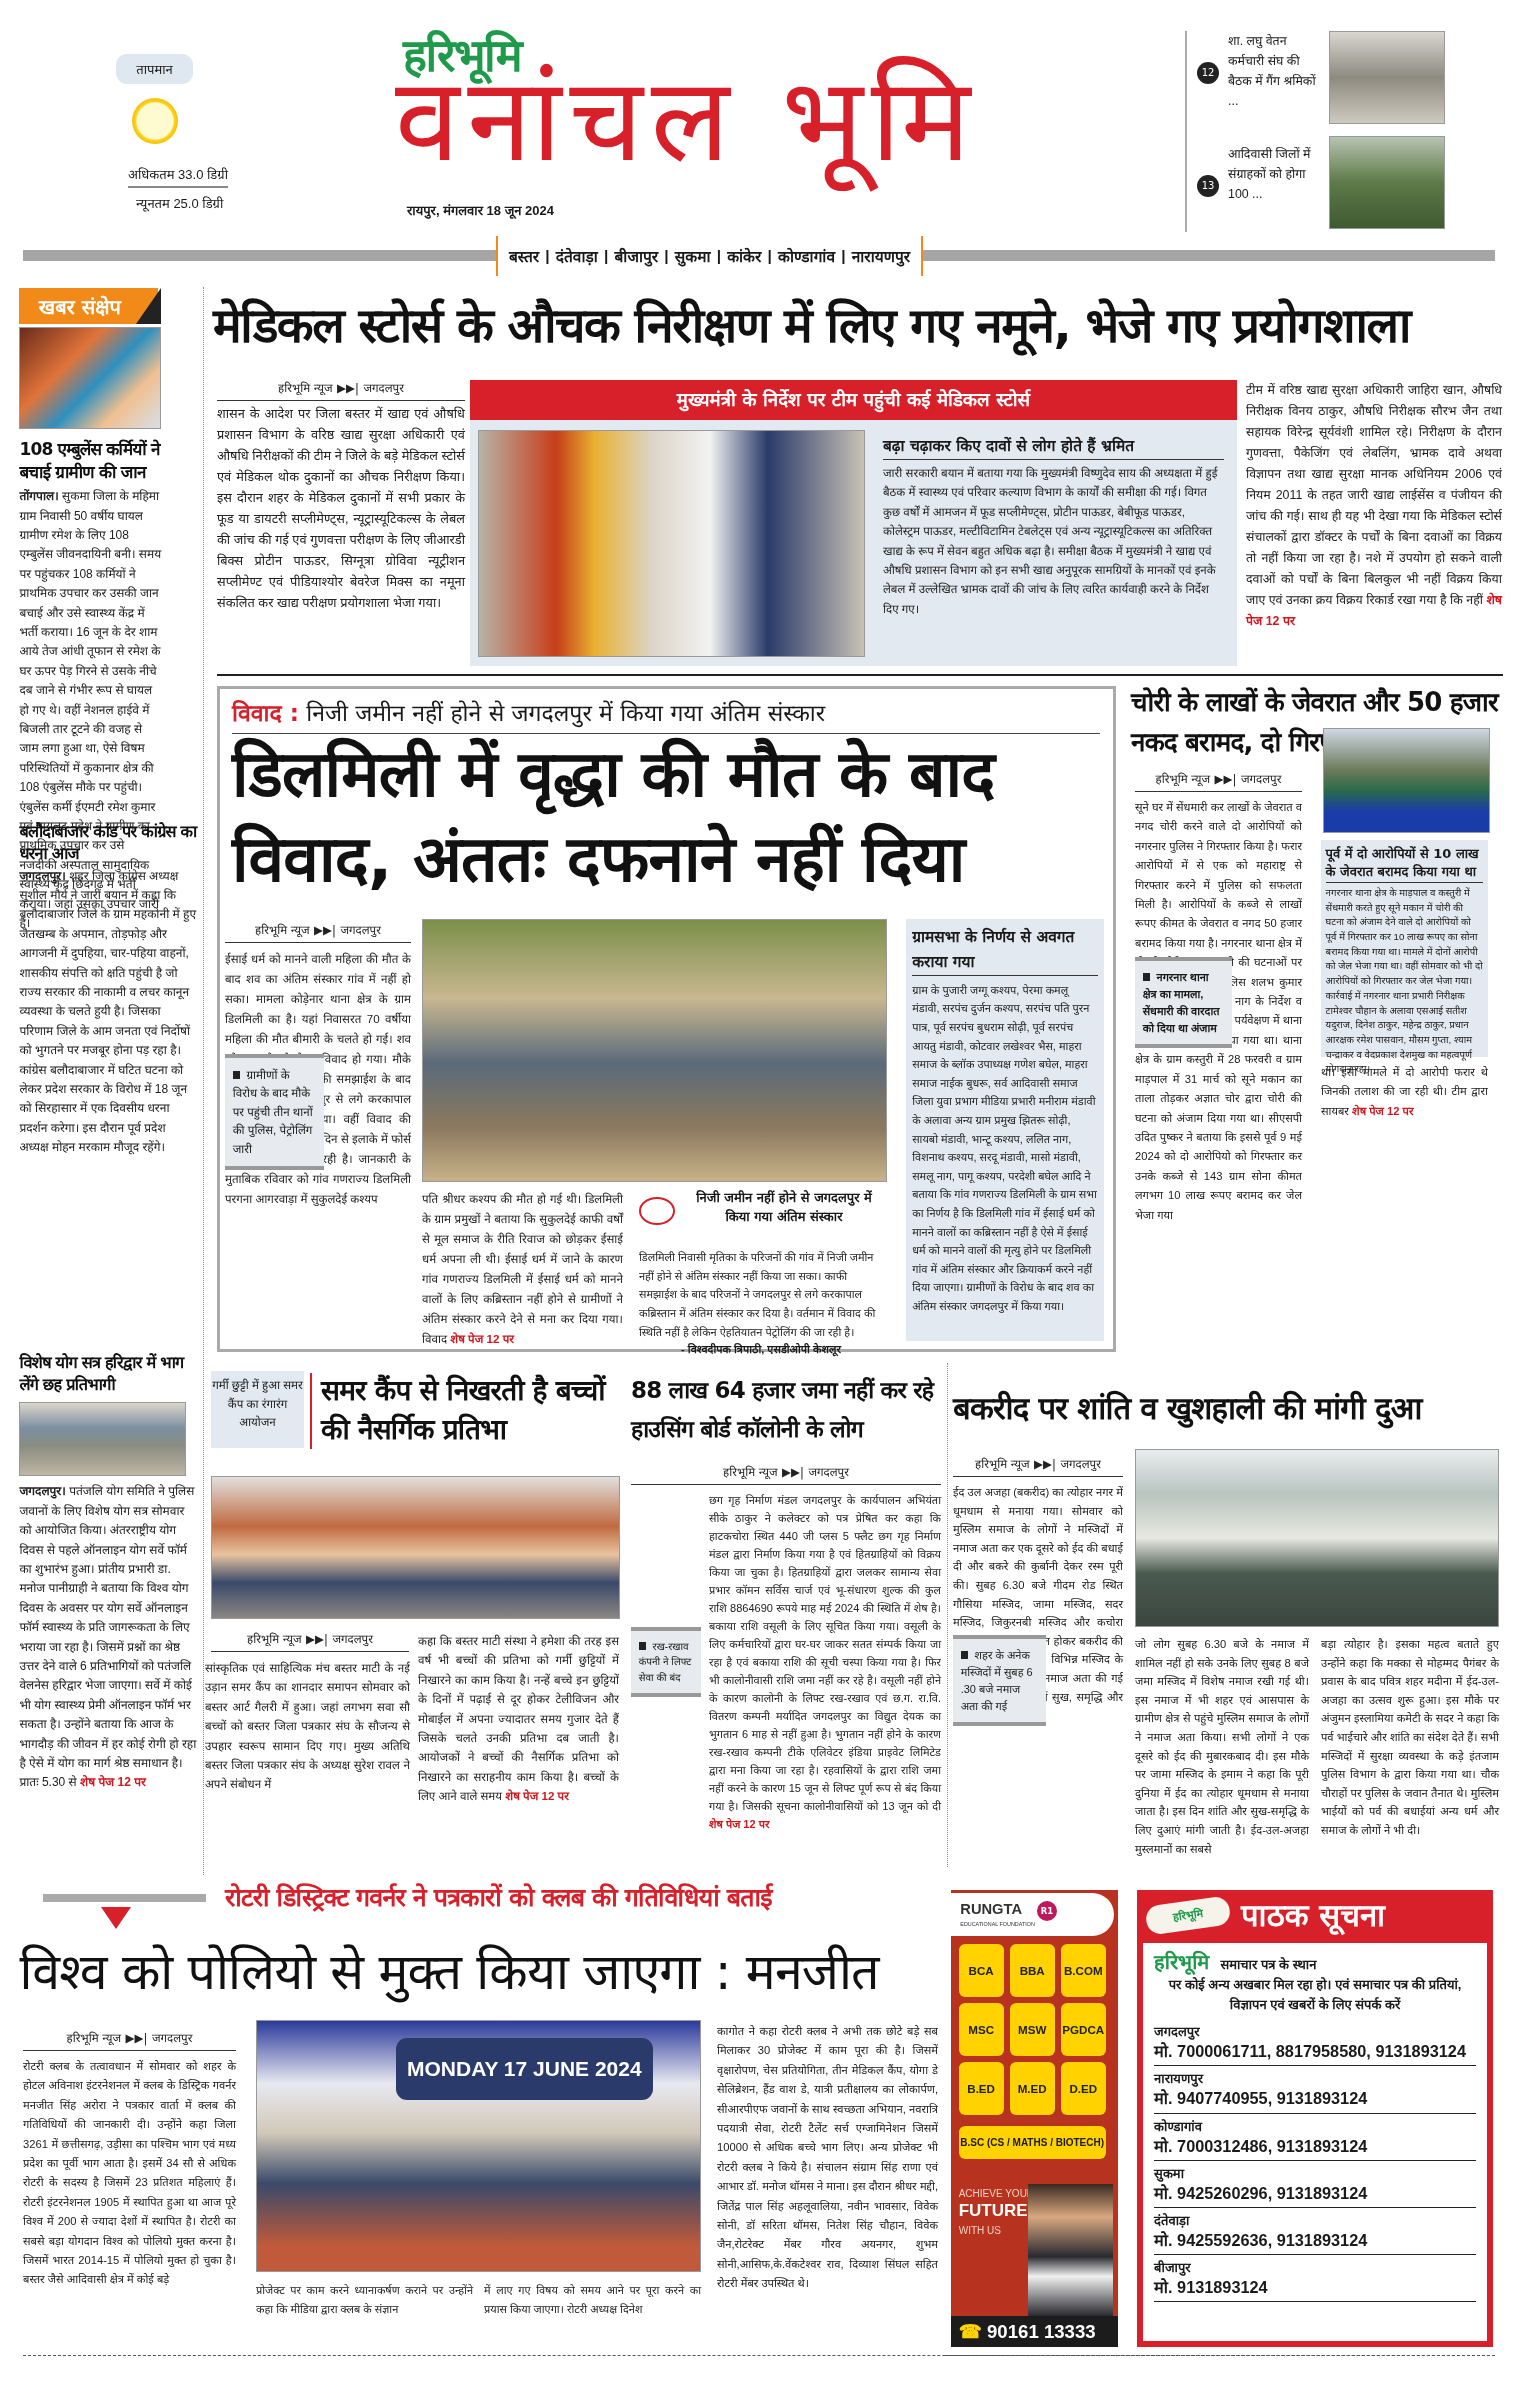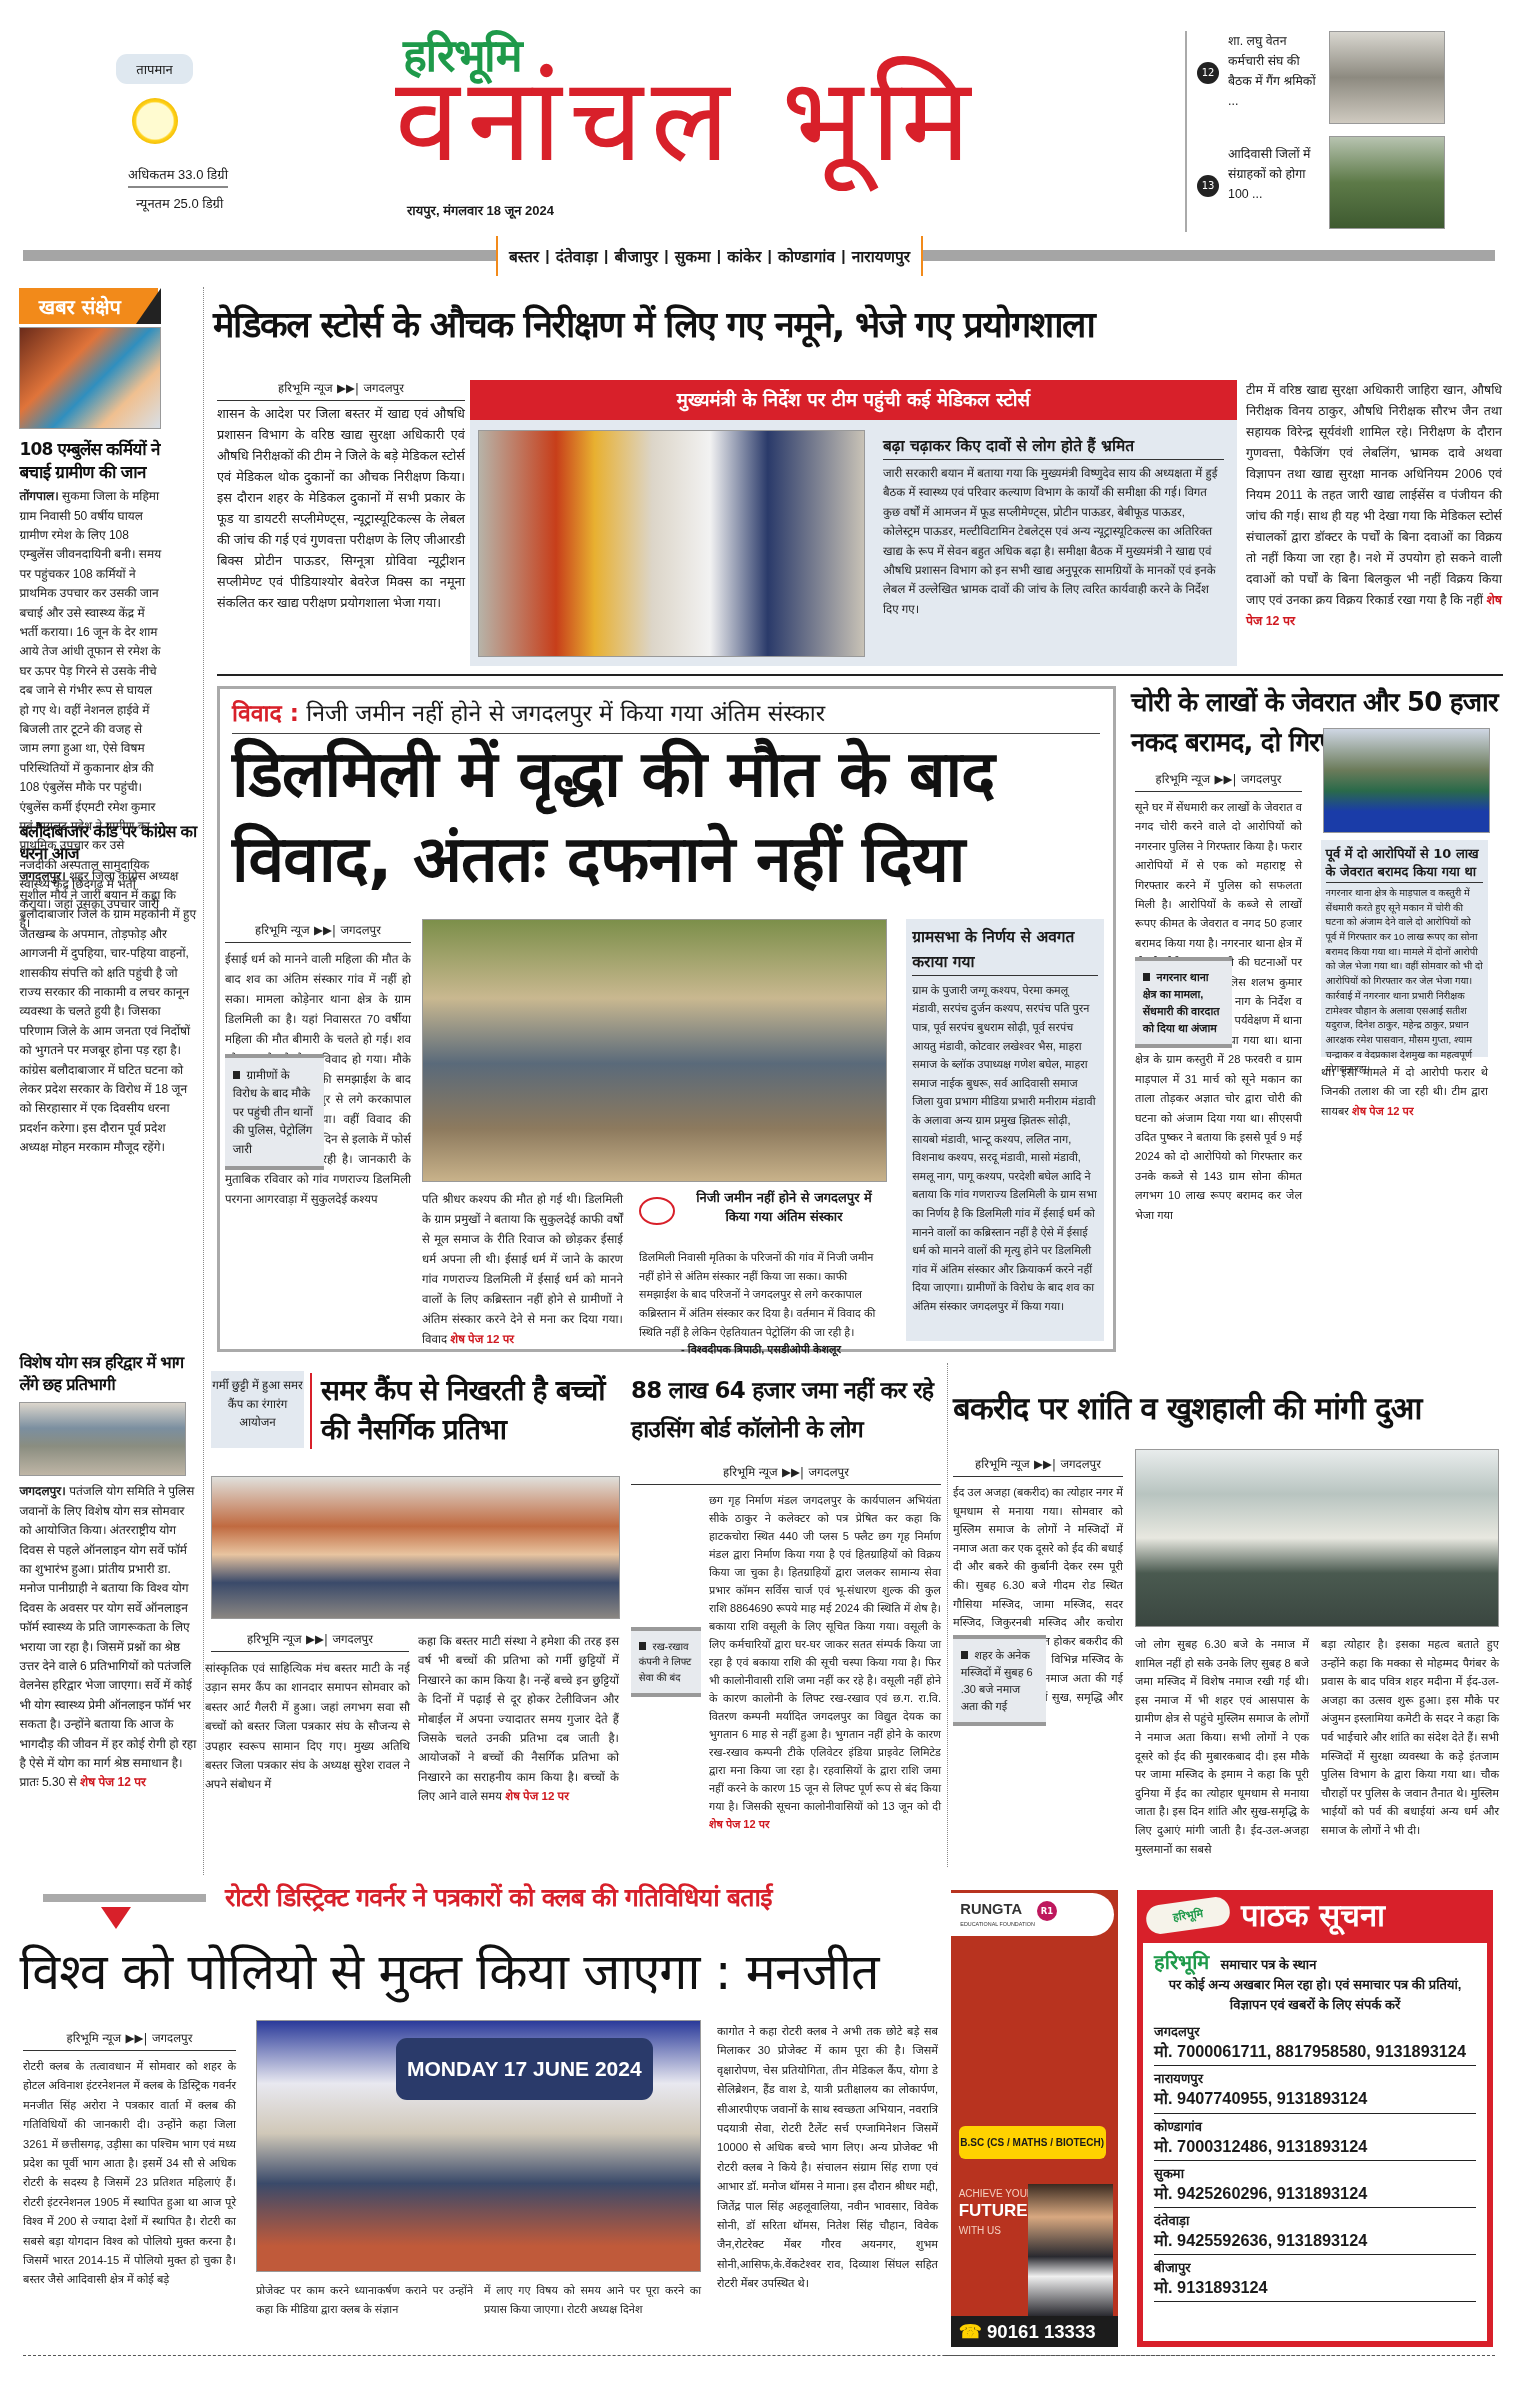--- a/index.html
+++ b/index.html
@@ -71,21 +71,21 @@
   <div class="hd" style="font-size:16.3px;line-height:22px">बलौदाबाजार कांड पर कांग्रेस का धरना आज</div>
   <div class="txt sm" style="text-align:left;margin-top:1.5px"><b>जगदलपुर।</b> <span>शहर जिला कांग्रेस अध्यक्ष सुशील मौर्य ने जारी बयान में कहा कि बलौदाबाजार जिले के ग्राम महकोनी में हुए जैतखम्ब के अपमान, तोड़फोड़ और आगजनी में दुपहिया, चार-पहिया वाहनों, शासकीय संपत्ति को क्षति पहुंची है जो राज्य सरकार की नाकामी व लचर कानून व्यवस्था के चलते हुयी है। जिसका परिणाम जिले के आम जनता एवं निर्दोषों को भुगतने पर मजबूर होना पड़ रहा है। कांग्रेस बलौदाबाजार में घटित घटना को लेकर प्रदेश सरकार के विरोध में 18 जून को सिरहासार में एक दिवसीय धरना प्रदर्शन करेगा। इस दौरान पूर्व प्रदेश अध्यक्ष मोहन मरकाम मौजूद रहेंगे।</span></div>
 </div>
 <div class="abs" style="left:19.4px;top:1352px;width:178px">
   <div class="hd" style="font-size:16.3px;line-height:22px">विशेष योग सत्र हरिद्वार में भाग लेंगे छह प्रतिभागी</div>
   <div class="photo" style="width:167px;height:74px;margin:6.2px 0;background:linear-gradient(180deg,#dcd6cc,#7b8fa0 35%,#8a8d80 60%,#bfb6a6)"></div>
   <div class="txt sm" style="text-align:left"><b>जगदलपुर।</b> <span>पतंजलि योग समिति ने पुलिस जवानों के लिए विशेष योग सत्र सोमवार को आयोजित किया। अंतरराष्ट्रीय योग दिवस से पहले ऑनलाइन योग सर्वे फॉर्म का शुभारंभ हुआ। प्रांतीय प्रभारी डा. मनोज पानीग्राही ने बताया कि विश्व योग दिवस के अवसर पर योग सर्वे ऑनलाइन फॉर्म स्वास्थ्य के प्रति जागरूकता के लिए भराया जा रहा है। जिसमें प्रश्नों का श्रेष्ठ उत्तर देने वाले 6 प्रतिभागियों को पतंजलि वेलनेस हरिद्वार भेजा जाएगा। सर्वे में कोई भी योग स्वास्थ्य प्रेमी ऑनलाइन फॉर्म भर सकता है। उन्होंने बताया कि आज के भागदौड़ की जीवन में हर कोई रोगी हो रहा है ऐसे में योग का मार्ग श्रेष्ठ समाधान है। प्रातः 5.30 से</span> <span class="cont">शेष पेज 12 पर</span></div>
 </div>
 <div class="sep" style="left:203px;top:287px;height:1588px"></div>
 
-<div class="abs hd" style="left:213px;top:298px;width:1301px;font-size:36px;line-height:54px;white-space:nowrap;letter-spacing:-1.5px">मेडिकल स्टोर्स के औचक निरीक्षण में लिए गए नमूने, भेजे गए प्रयोगशाला</div>
+<div class="abs hd" style="left:213px;top:298px;width:1301px;font-size:48px;line-height:54px;white-space:nowrap;letter-spacing:-1.5px">मेडिकल स्टोर्स के औचक निरीक्षण में लिए गए नमूने, भेजे गए प्रयोगशाला</div>
 <div class="abs byline" style="left:217px;top:380px;width:248px"><span>हरिभूमि न्यूज</span><span class="arr">▶▶|</span><span>जगदलपुर</span></div>
 <div class="abs txt" style="left:217px;top:403px;width:248px;font-size:12.8px;line-height:21px">शासन के आदेश पर जिला बस्तर में खाद्य एवं औषधि प्रशासन विभाग के वरिष्ठ खाद्य सुरक्षा अधिकारी एवं औषधि निरीक्षकों की टीम ने जिले के बड़े मेडिकल स्टोर्स एवं मेडिकल थोक दुकानों का औचक निरीक्षण किया। इस दौरान शहर के मेडिकल दुकानों में सभी प्रकार के फूड या डायटरी सप्लीमेण्ट्स, न्यूट्रास्यूटिकल्स के लेबल की जांच की गई एवं गुणवत्ता परीक्षण के लिए जीआरडी बिक्स प्रोटीन पाऊडर, सिग्नूत्रा ग्रोविवा न्यूट्रीशन सप्लीमेण्ट एवं पीडियाश्योर बेवरेज मिक्स का नमूना संकलित कर खाद्य परीक्षण प्रयोगशाला भेजा गया।</div>
 <div class="abs" style="left:470px;top:380px;width:767px;height:40px;background:#d8202a;color:#fff;font-size:18.6px;font-weight:bold;text-align:center;line-height:40px;font-family:'DejaVu Sans',sans-serif">मुख्यमंत्री के निर्देश पर टीम पहुंची कई मेडिकल स्टोर्स</div>
 <div class="abs" style="left:470px;top:420px;width:767px;height:246px;background:#e3e9f0"></div>
 <div class="abs photo" style="left:478px;top:430px;width:387px;height:227px;background:linear-gradient(90deg,#b7b3a8,#c73e1a 20%,#e8b030 30%,#dcd5c8 45%,#f2f2f2 60%,#2a3a6a 75%,#c8c2b6)"></div>
 <div class="abs" style="left:883px;top:434px;width:341px;font-size:15.5px;font-weight:bold;border-bottom:1.5px solid #333;padding-bottom:3.1px;font-family:'DejaVu Sans',sans-serif">बढ़ा चढ़ाकर किए दावों से लोग होते हैं भ्रमित</div>
 <div class="abs txt sm" style="left:883px;top:463px;width:341px;font-size:11.6px;line-height:19.4px;text-align:left">जारी सरकारी बयान में बताया गया कि मुख्यमंत्री विष्णुदेव साय की अध्यक्षता में हुई बैठक में स्वास्थ्य एवं परिवार कल्याण विभाग के कार्यों की समीक्षा की गई। विगत कुछ वर्षों में आमजन में फूड सप्लीमेण्ट्स, प्रोटीन पाऊडर, बेबीफूड पाऊडर, कोलेस्ट्रम पाऊडर, मल्टीविटामिन टेबलेट्स एवं अन्य न्यूट्रास्यूटिकल्स का अतिरिक्त खाद्य के रूप में सेवन बहुत अधिक बढ़ा है। समीक्षा बैठक में मुख्यमंत्री ने खाद्य एवं औषधि प्रशासन विभाग को इन सभी खाद्य अनुपूरक सामग्रियों के मानकों एवं इनके लेबल में उल्लेखित भ्रामक दावों की जांच के लिए त्वरित कार्यवाही करने के निर्देश दिए गए।</div>
 <div class="abs txt" style="left:1246px;top:380px;width:256px;font-size:12.4px;line-height:21px"><span>टीम में वरिष्ठ खाद्य सुरक्षा अधिकारी जाहिरा खान, औषधि निरीक्षक विनय ठाकुर, औषधि निरीक्षक सौरभ जैन तथा सहायक विरेन्द्र सूर्यवंशी शामिल रहे। निरीक्षण के दौरान गुणवत्ता, पैकेजिंग एवं लेबलिंग, भ्रामक दावे अथवा विज्ञापन तथा खाद्य सुरक्षा मानक अधिनियम 2006 एवं नियम 2011 के तहत जारी खाद्य लाईसेंस व पंजीयन की जांच की गई। साथ ही यह भी देखा गया कि मेडिकल स्टोर्स संचालकों द्वारा डॉक्टर के पर्चों के बिना दवाओं का विक्रय तो नहीं किया जा रहा है। नशे में उपयोग हो सकने वाली दवाओं को पर्चों के बिना बिलकुल भी नहीं विक्रय किया जाए एवं उनका क्रय विक्रय रिकार्ड रखा गया है कि नहीं</span> <span class="cont">शेष पेज 12 पर</span></div>
 <div class="rule" style="left:217px;top:674px;width:1286px"></div>
 
@@ -157,20 +157,31 @@
 <div class="abs txt sm" style="left:484px;top:2281px;width:217px;font-size:11px;line-height:18.6px">में लाए गए विषय को समय आने पर पूरा करने का प्रयास किया जाएगा। रोटरी अध्यक्ष दिनेश</div>
 <div class="abs txt sm" style="left:717px;top:2022px;width:221px;font-size:11.2px;line-height:19.4px">कागोत ने कहा रोटरी क्लब ने अभी तक छोटे बड़े सब मिलाकर 30 प्रोजेक्ट में काम पूरा की है। जिसमें वृक्षारोपण, चेस प्रतियोगिता, तीन मेडिकल कैंप, योगा डे सेलिब्रेशन, हैंड वाश डे, यात्री प्रतीक्षालय का लोकार्पण, सीआरपीएफ जवानों के साथ स्वच्छता अभियान, नवरात्रि पदयात्री सेवा, रोटरी टैलेंट सर्च एग्जामिनेशन जिसमें 10000 से अधिक बच्चे भाग लिए। अन्य प्रोजेक्ट भी रोटरी क्लब ने किये है। संचालन संग्राम सिंह राणा एवं आभार डॉ. मनोज थॉमस ने माना। इस दौरान श्रीधर मद्दी, जितेंद्र पाल सिंह अहलूवालिया, नवीन भावसार, विवेक सोनी, डॉ सरिता थॉमस, नितेश सिंह चौहान, विवेक जैन,रोटरेक्ट मेंबर गौरव अयनगर, शुभम सोनी,आसिफ,के.वेंकटेश्वर राव, दिव्याश सिंघल सहित रोटरी मेंबर उपस्थित थे।</div>
 <div class="abs" style="left:23px;top:2355px;width:1472px;border-top:1.5px dashed #555"></div>
 
 <div class="abs" style="left:951px;top:1890px;width:167px;height:457px;background:#b8331f;">
   <div style="position:absolute;left:0;top:3.1px;width:163px;height:43px;background:#fff;border-radius:0 22px 22px 0;padding:7.7px 0 0 9.3px;">
     <span style="font-size:14.7px;font-weight:bold;color:#333;font-family:'Liberation Sans',sans-serif">RUNGTA</span>
     <span style="display:inline-block;margin-left:11px;width:20px;height:20px;border-radius:50%;background:#be185d;color:#fff;font-size:8.5px;font-weight:bold;text-align:center;line-height:20px">R1</span>
     <div style="font-size:5.4px;color:#333;font-family:'Liberation Sans',sans-serif">EDUCATIONAL FOUNDATION</div>
   </div>
+  <div id="courseGrid" style="position:absolute;left:7.7px;top:54px;width:147px;display:grid;grid-template-columns:repeat(3,1fr);gap:6.2px">
+      <div style="background: rgb(255, 210, 0); border-radius: 6.2px; height: 53px; font-size: 11.6px; font-weight: bold; text-align: center; line-height: 53px; font-family: &quot;Liberation Sans&quot;, sans-serif; color: rgb(34, 34, 34);">BCA</div>
+      <div style="background: rgb(255, 210, 0); border-radius: 6.2px; height: 53px; font-size: 11.6px; font-weight: bold; text-align: center; line-height: 53px; font-family: &quot;Liberation Sans&quot;, sans-serif; color: rgb(34, 34, 34);">BBA</div>
+      <div style="background: rgb(255, 210, 0); border-radius: 6.2px; height: 53px; font-size: 11.6px; font-weight: bold; text-align: center; line-height: 53px; font-family: &quot;Liberation Sans&quot;, sans-serif; color: rgb(34, 34, 34);">B.COM</div>
+      <div style="background: rgb(255, 210, 0); border-radius: 6.2px; height: 53px; font-size: 11.6px; font-weight: bold; text-align: center; line-height: 53px; font-family: &quot;Liberation Sans&quot;, sans-serif; color: rgb(34, 34, 34);">MSC</div>
+      <div style="background: rgb(255, 210, 0); border-radius: 6.2px; height: 53px; font-size: 11.6px; font-weight: bold; text-align: center; line-height: 53px; font-family: &quot;Liberation Sans&quot;, sans-serif; color: rgb(34, 34, 34);">MSW</div>
+      <div style="background: rgb(255, 210, 0); border-radius: 6.2px; height: 53px; font-size: 11.6px; font-weight: bold; text-align: center; line-height: 53px; font-family: &quot;Liberation Sans&quot;, sans-serif; color: rgb(34, 34, 34);">PGDCA</div>
+      <div style="background: rgb(255, 210, 0); border-radius: 6.2px; height: 53px; font-size: 11.6px; font-weight: bold; text-align: center; line-height: 53px; font-family: &quot;Liberation Sans&quot;, sans-serif; color: rgb(34, 34, 34);">B.ED</div>
+      <div style="background: rgb(255, 210, 0); border-radius: 6.2px; height: 53px; font-size: 11.6px; font-weight: bold; text-align: center; line-height: 53px; font-family: &quot;Liberation Sans&quot;, sans-serif; color: rgb(34, 34, 34);">M.ED</div>
+      <div style="background: rgb(255, 210, 0); border-radius: 6.2px; height: 53px; font-size: 11.6px; font-weight: bold; text-align: center; line-height: 53px; font-family: &quot;Liberation Sans&quot;, sans-serif; color: rgb(34, 34, 34);">D.ED</div>
+    </div>
   <div style="position:absolute;left:7.7px;top:236px;width:147px;height:33px;background:#ffd200;border-radius:6.2px;font-size:10px;font-weight:bold;text-align:center;line-height:33px;font-family:'Liberation Sans',sans-serif">B.SC (CS / MATHS / BIOTECH)</div>
   <div style="position:absolute;left:7.7px;top:298px;color:#f4d0c0;font-size:10px;font-family:'Liberation Sans',sans-serif">ACHIEVE YOUR</div>
   <div style="position:absolute;left:7.7px;top:311px;color:#fff;font-size:17px;font-weight:bold;font-family:'Liberation Sans',sans-serif">FUTURE</div>
   <div style="position:absolute;left:7.7px;top:335px;color:#f4d0c0;font-size:10px;font-family:'Liberation Sans',sans-serif">WITH US</div>
   <div style="position:absolute;left:77px;top:294px;width:85px;height:132px;background:linear-gradient(180deg,#3a2a20 0%,#d8a880 25%,#2a2a30 55%,#f0f0f0 70%,#2a2a30)"></div>
   <div style="position:absolute;left:0;bottom:0;width:167px;height:31px;background:#1c1c1c;color:#fff;font-size:18.6px;font-weight:bold;line-height:31px;padding-left:7.7px;font-family:'Liberation Sans',sans-serif">
     <span style="color:#ffd200">☎</span> <span>90161 13333</span>
   </div>
 </div>
 

